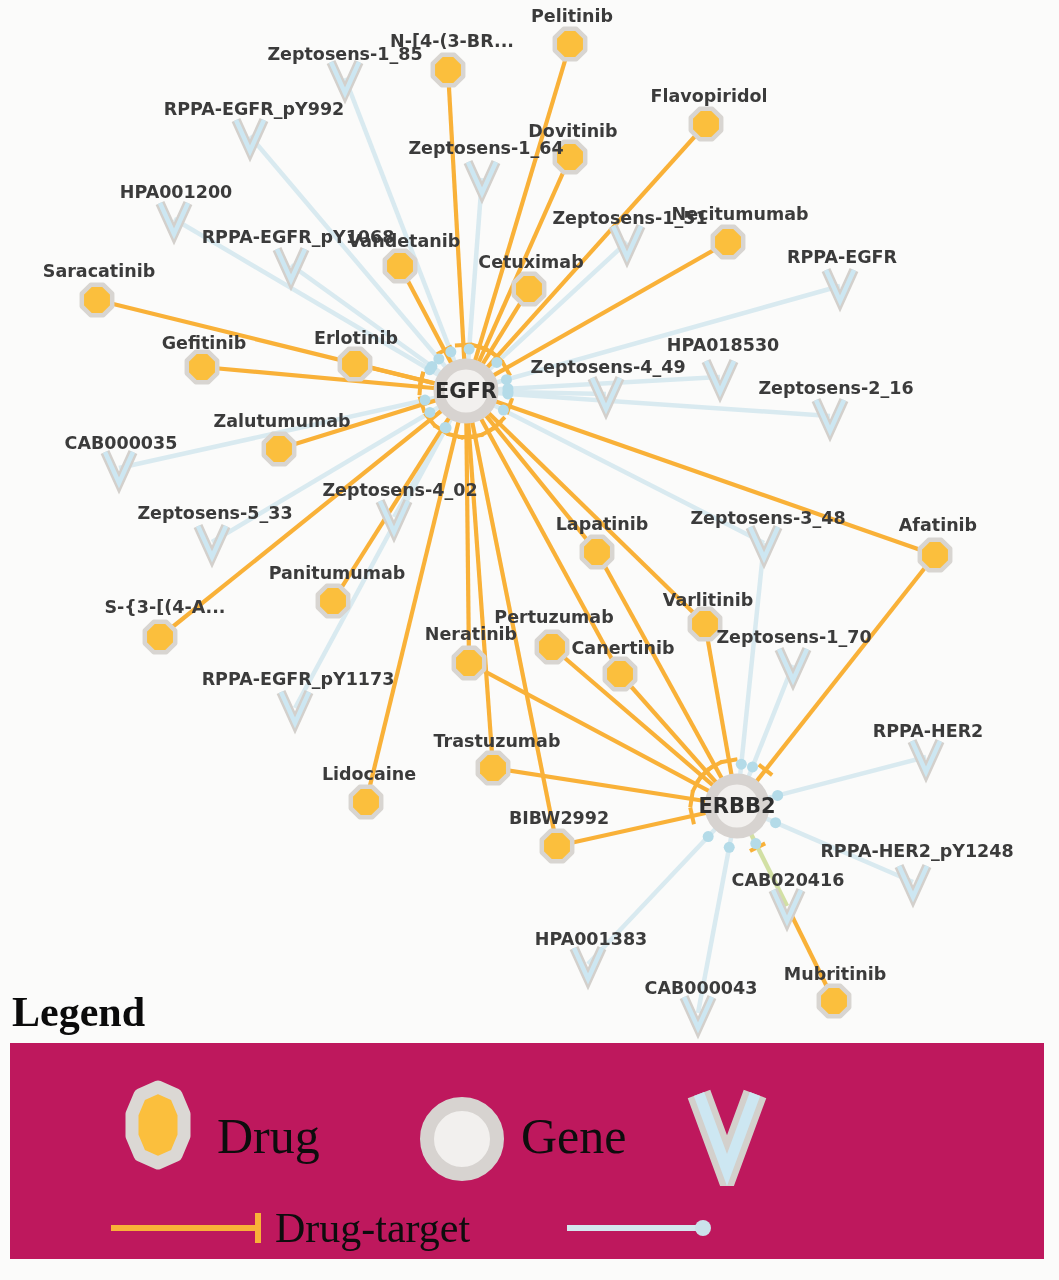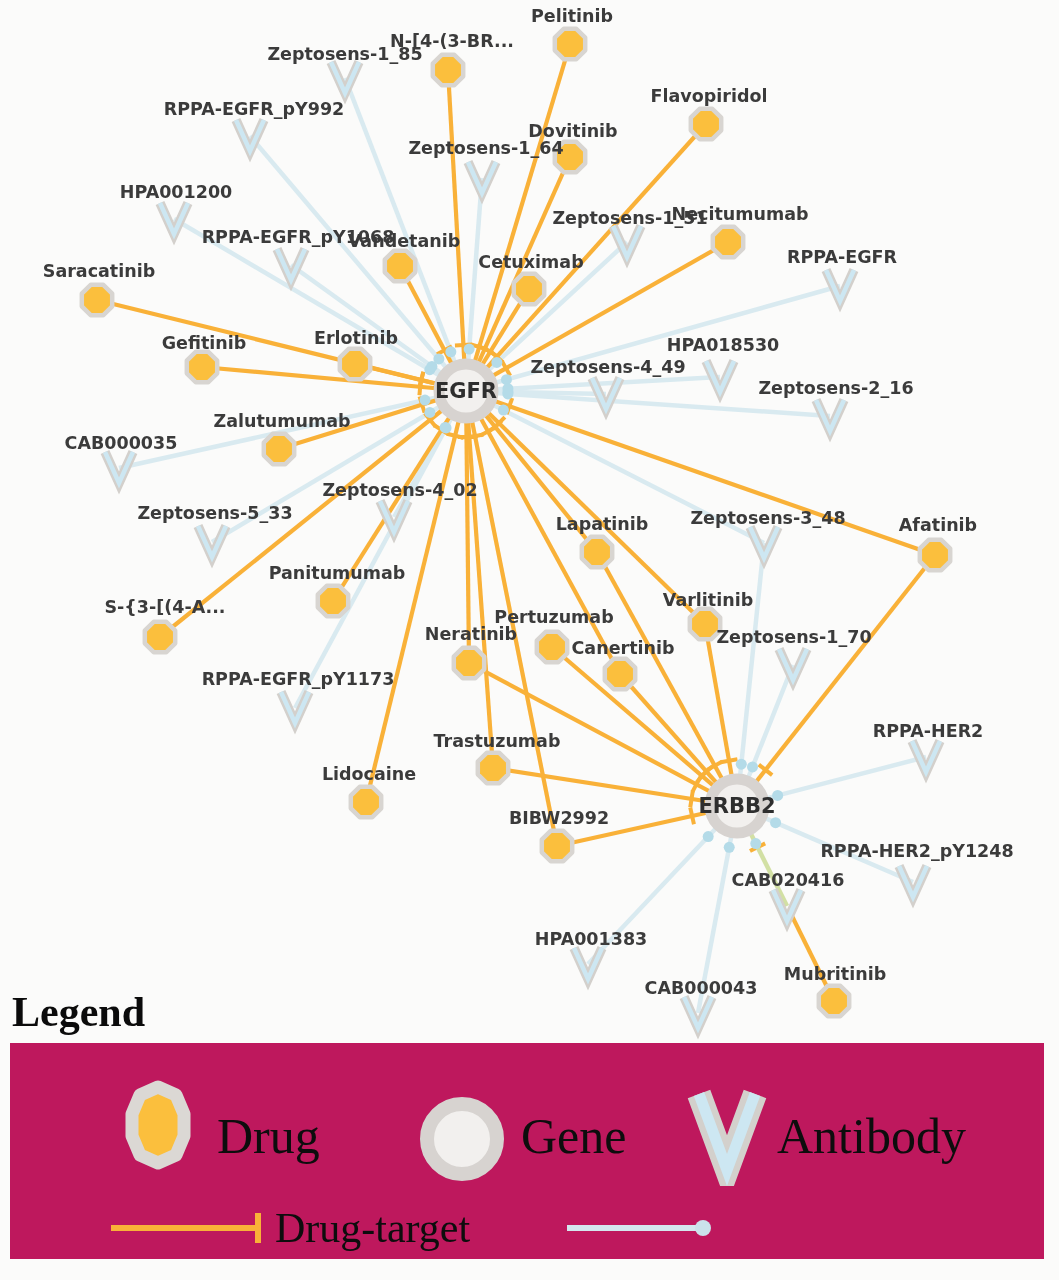--- a/index.html
+++ b/index.html
@@ -262,21 +262,20 @@
 
     <svg class="legend-icon" style="left:398px;top:45px" width="105" height="100">
       <circle cx="51" cy="48" r="35" fill="#f2f0ee" stroke="#d7d3d0" stroke-width="14"></circle>
     </svg>
     <div class="legend-item-label" style="left:508px;top:90px">Gene</div>
 
     <svg class="legend-icon" style="left:672px;top:30px" width="100" height="110">
       <polyline points="14,18 42,94 70,18" fill="none" stroke="#d3d0cc" stroke-width="24" stroke-linejoin="miter"></polyline>
       <polyline points="14,18 42,94 70,18" fill="none" stroke="#cde7f2" stroke-width="11" stroke-linejoin="miter"></polyline>
     </svg>
-    <div class="legend-item-label" style="left:764px;top:90px">Antibody</div>
 
     <svg class="legend-icon" style="left:92px;top:160px" width="170" height="44">
       <line x1="6" y1="22" x2="153" y2="22" stroke="#f9b138" stroke-width="6"></line>
       <line x1="153" y1="7" x2="153" y2="37" stroke="#f9b138" stroke-width="6"></line>
     </svg>
     <div class="legend-edge-label" style="left:262px;top:182px">Drug-target</div>
 
     <svg class="legend-icon" style="left:548px;top:160px" width="160" height="44">
       <line x1="6" y1="22" x2="142" y2="22" stroke="#d4e7ee" stroke-width="6"></line>
       <circle cx="142" cy="22" r="8" fill="#cbe2eb"></circle>

